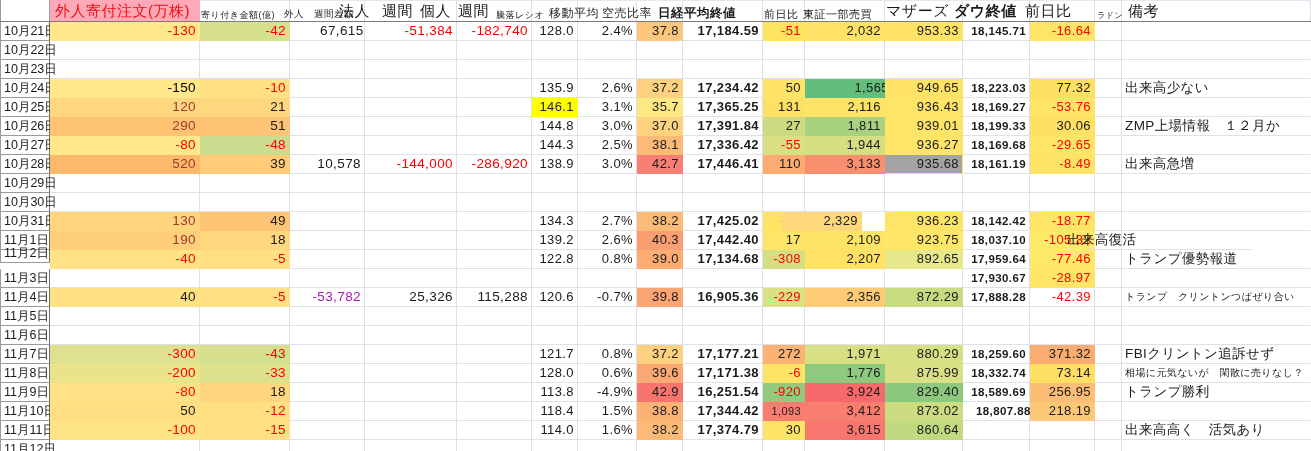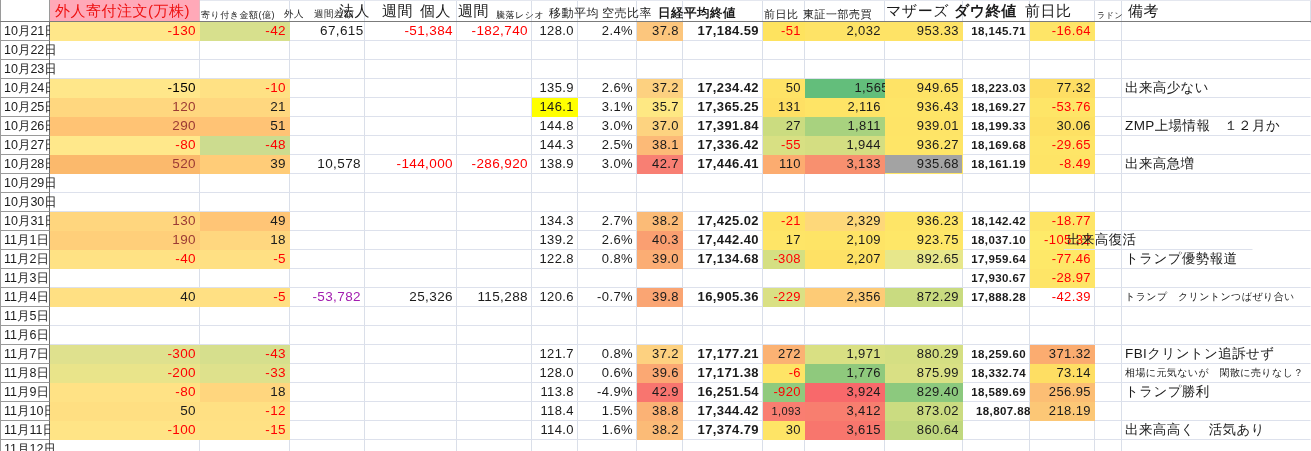--- a/index.html
+++ b/index.html
@@ -245,21 +245,21 @@
       <div class="cell num" style="left: 50px; top: 212px; width: 150px; font-size: 13.5px; color: rgb(156, 58, 52); background: rgb(255, 214, 126); border-right-color: rgb(255, 214, 126); border-bottom-color: rgb(255, 214, 126);">130</div>
       <div class="cell num" style="left: 200px; top: 212px; width: 90px; font-size: 13.5px; background: rgb(255, 197, 118); border-right-color: rgb(255, 197, 118); border-bottom-color: rgb(255, 197, 118);">49</div>
       <div class="cell num" style="left: 290px; top: 212px; width: 75px; font-size: 13.5px;"></div>
       <div class="cell num" style="left: 365px; top: 212px; width: 92px; font-size: 13.5px;"></div>
       <div class="cell num" style="left: 457px; top: 212px; width: 75px; font-size: 13.5px;"></div>
       <div class="cell num" style="left: 532px; top: 212px; width: 46px; font-size: 13px;">134.3</div>
       <div class="cell num" style="left: 578px; top: 212px; width: 59px; font-size: 13px;">2.7%</div>
       <div class="cell num" style="left: 637px; top: 212px; width: 46px; font-size: 13px; background: rgb(251, 187, 119); border-right-color: rgb(251, 187, 119); border-bottom-color: rgb(251, 187, 119);">38.2</div>
       <div class="cell num" style="left: 683px; top: 212px; width: 80px; font-size: 13px; font-weight: bold;">17,425.02</div>
       <div class="cell num" style="left: 763px; top: 212px; width: 42px; font-size: 13px; color: rgb(255, 0, 0); background: rgb(254, 227, 101); border-right-color: rgb(254, 227, 101); border-bottom-color: rgb(254, 227, 101);">-21</div>
-      <div class="cell num" style="left: 805px; top: 212px; width: 80px; font-size: 13px; background: rgb(254, 216, 122); border-right-color: rgb(254, 216, 122); border-bottom-color: rgb(254, 216, 122);">2,329</div>
+      <div class="cell num" style="left: 782px; top: 212px; width: 80px; font-size: 13px; background: rgb(254, 216, 122); border-right-color: rgb(254, 216, 122); border-bottom-color: rgb(254, 216, 122);">2,329</div>
       <div class="cell num" style="left: 885px; top: 212px; width: 78px; font-size: 13px; background: rgb(254, 229, 103); border-right-color: rgb(254, 229, 103); border-bottom-color: rgb(254, 229, 103);">936.23</div>
       <div class="cell num" style="left: 963px; top: 212px; width: 67px; font-size: 11.5px; font-weight: bold;">18,142.42</div>
       <div class="cell num" style="left: 1030px; top: 212px; width: 65px; font-size: 13px; color: rgb(255, 0, 0); background: rgb(254, 229, 103); border-right-color: rgb(254, 229, 103); border-bottom-color: rgb(254, 229, 103);">-18.77</div>
       <div class="cell num" style="left: 1095px; top: 212px; width: 27px; font-size: 13px;"></div>
       <div class="cell left" style="left: 1122px; top: 212px; width: 189px; font-size: 13.5px; border-right-color: transparent;"></div>
       <div class="cell left datecell" style="left: 0px; top: 231px; width: 50px;">11月1日</div>
       <div class="cell num" style="left: 50px; top: 231px; width: 150px; font-size: 13.5px; color: rgb(156, 58, 52); background: rgb(255, 207, 122); border-right-color: rgb(255, 207, 122); border-bottom-color: rgb(255, 207, 122);">190</div>
       <div class="cell num" style="left: 200px; top: 231px; width: 90px; font-size: 13.5px; background: rgb(255, 215, 127); border-right-color: rgb(255, 215, 127); border-bottom-color: rgb(255, 215, 127);">18</div>
       <div class="cell num" style="left: 290px; top: 231px; width: 75px; font-size: 13.5px;"></div>
       <div class="cell num" style="left: 365px; top: 231px; width: 92px; font-size: 13.5px;"></div>
@@ -268,21 +268,21 @@
       <div class="cell num" style="left: 578px; top: 231px; width: 59px; font-size: 13px;">2.6%</div>
       <div class="cell num" style="left: 637px; top: 231px; width: 46px; font-size: 13px; background: rgb(250, 159, 113); border-right-color: rgb(250, 159, 113); border-bottom-color: rgb(250, 159, 113);">40.3</div>
       <div class="cell num" style="left: 683px; top: 231px; width: 80px; font-size: 13px; font-weight: bold;">17,442.40</div>
       <div class="cell num" style="left: 763px; top: 231px; width: 42px; font-size: 13px; background: rgb(254, 229, 103); border-right-color: rgb(254, 229, 103); border-bottom-color: rgb(254, 229, 103);">17</div>
       <div class="cell num" style="left: 805px; top: 231px; width: 80px; font-size: 13px; background: rgb(254, 228, 102); border-right-color: rgb(254, 228, 102); border-bottom-color: rgb(254, 228, 102);">2,109</div>
       <div class="cell num" style="left: 885px; top: 231px; width: 78px; font-size: 13px; background: rgb(254, 231, 104); border-right-color: rgb(254, 231, 104); border-bottom-color: rgb(254, 231, 104);">923.75</div>
       <div class="cell num" style="left: 963px; top: 231px; width: 67px; font-size: 11.5px; font-weight: bold;">18,037.10</div>
       <div class="cell num" style="left: 1030px; top: 231px; width: 65px; font-size: 13px; color: rgb(255, 0, 0); background: rgb(254, 235, 105); border-right-color: rgb(254, 235, 105); border-bottom-color: rgb(254, 235, 105);">-105.32</div>
       <div class="cell num" style="left: 1095px; top: 231px; width: 27px; font-size: 13px;"></div>
       <div class="cell left" style="left: 1064px; top: 231px; width: 189px; font-size: 13.5px; border-right-color: transparent;">出来高復活</div>
-      <div class="cell left datecell" style="left: 0px; top: 250px; width: 50px;">11月2日</div>
+      <div class="cell left datecell" style="left: 0px; top: 244px; width: 50px;">11月2日</div>
       <div class="cell num" style="left: 50px; top: 250px; width: 150px; font-size: 13.5px; color: rgb(255, 0, 0); background: rgb(255, 226, 132); border-right-color: rgb(255, 226, 132); border-bottom-color: rgb(255, 226, 132);">-40</div>
       <div class="cell num" style="left: 200px; top: 250px; width: 90px; font-size: 13.5px; color: rgb(255, 0, 0); background: rgb(255, 224, 131); border-right-color: rgb(255, 224, 131); border-bottom-color: rgb(255, 224, 131);">-5</div>
       <div class="cell num" style="left: 290px; top: 250px; width: 75px; font-size: 13.5px;"></div>
       <div class="cell num" style="left: 365px; top: 250px; width: 92px; font-size: 13.5px;"></div>
       <div class="cell num" style="left: 457px; top: 250px; width: 75px; font-size: 13.5px;"></div>
       <div class="cell num" style="left: 532px; top: 250px; width: 46px; font-size: 13px;">122.8</div>
       <div class="cell num" style="left: 578px; top: 250px; width: 59px; font-size: 13px;">0.8%</div>
       <div class="cell num" style="left: 637px; top: 250px; width: 46px; font-size: 13px; background: rgb(251, 173, 116); border-right-color: rgb(251, 173, 116); border-bottom-color: rgb(251, 173, 116);">39.0</div>
       <div class="cell num" style="left: 683px; top: 250px; width: 80px; font-size: 13px; font-weight: bold;">17,134.68</div>
       <div class="cell num" style="left: 763px; top: 250px; width: 42px; font-size: 13px; color: rgb(255, 0, 0); background: rgb(213, 223, 130); border-right-color: rgb(213, 223, 130); border-bottom-color: rgb(213, 223, 130);">-308</div>

